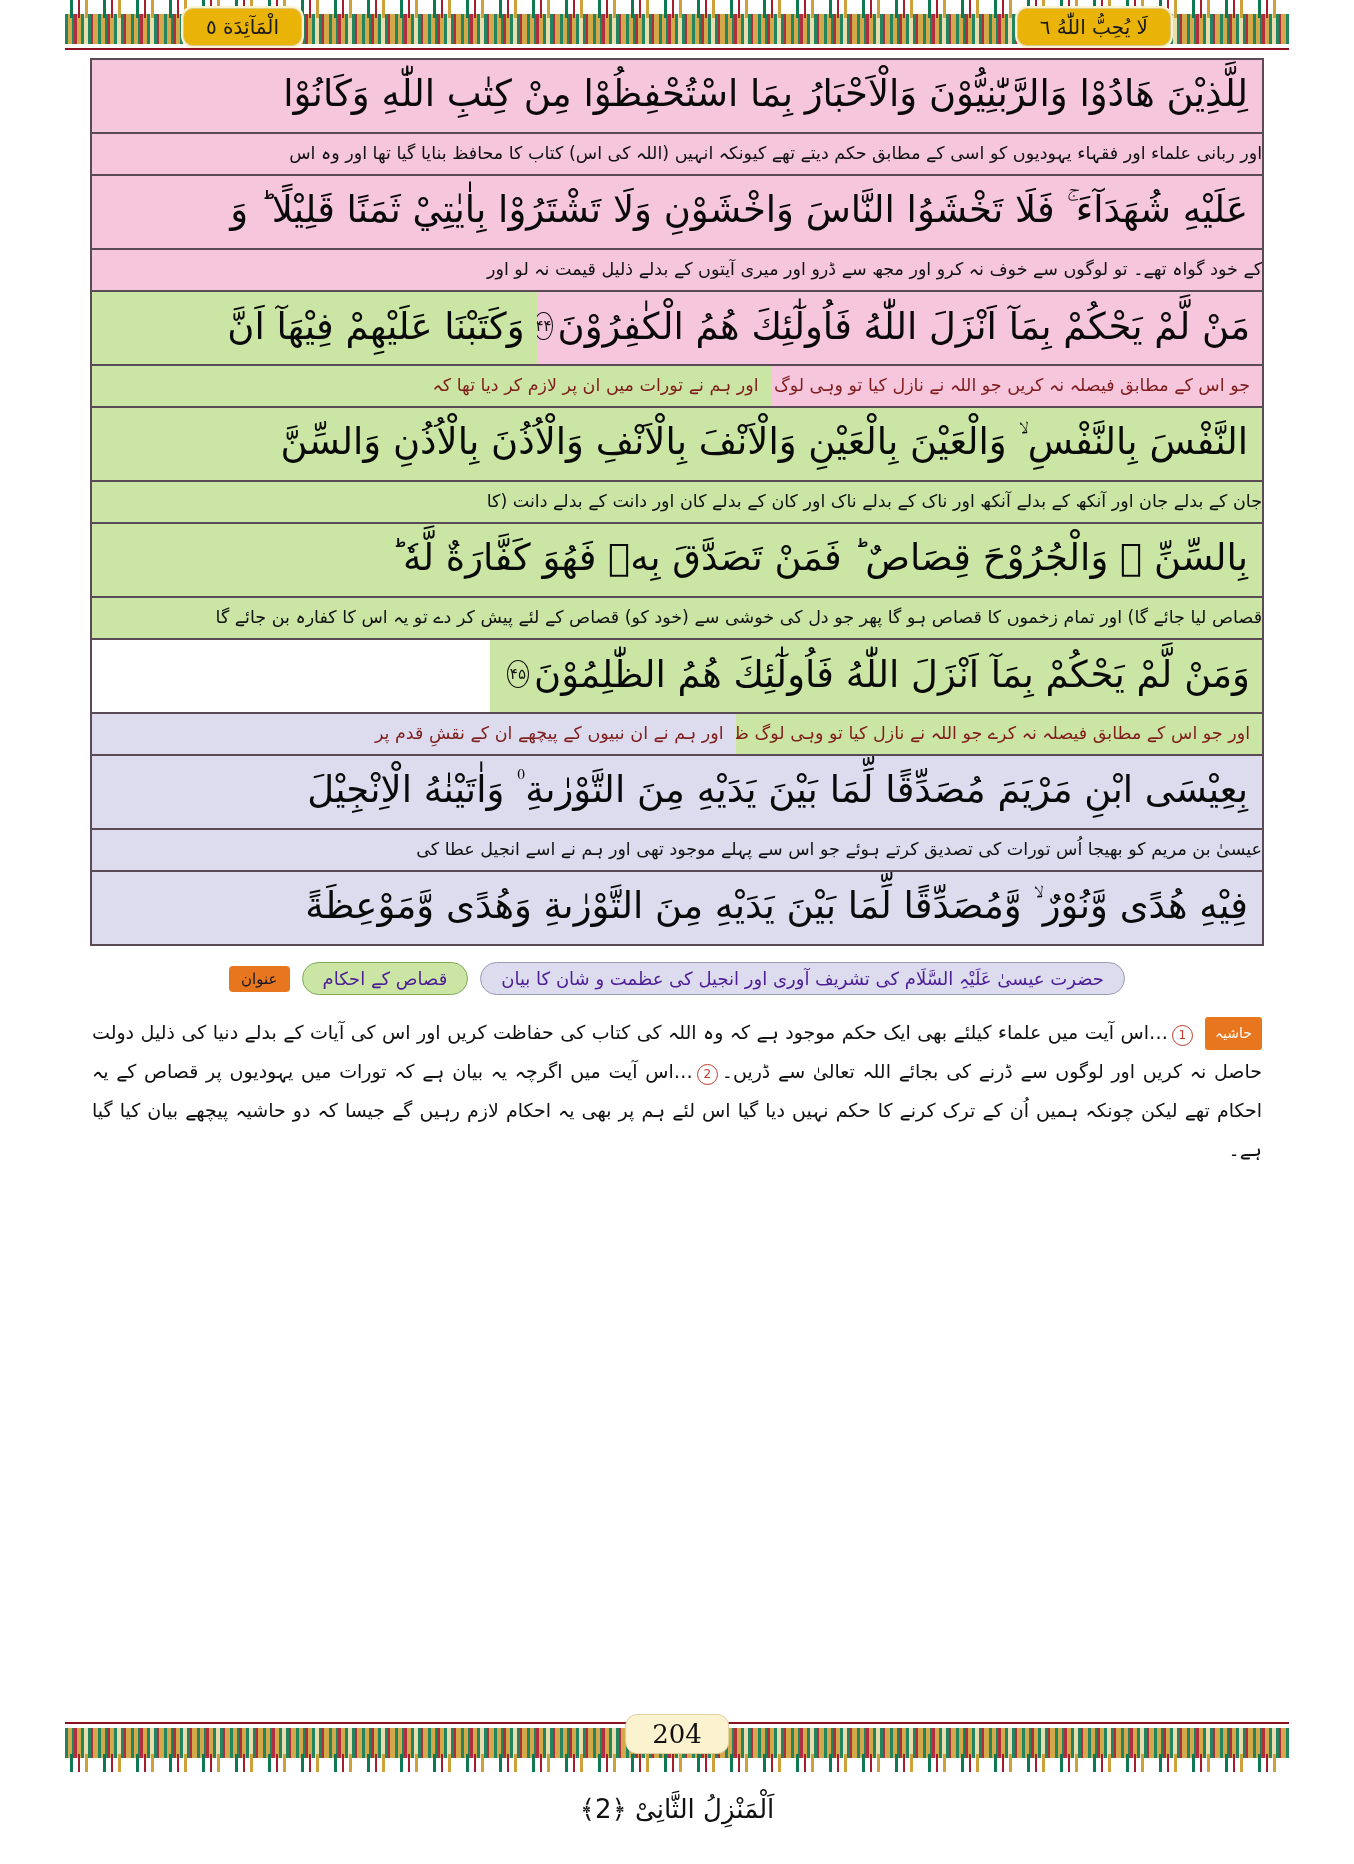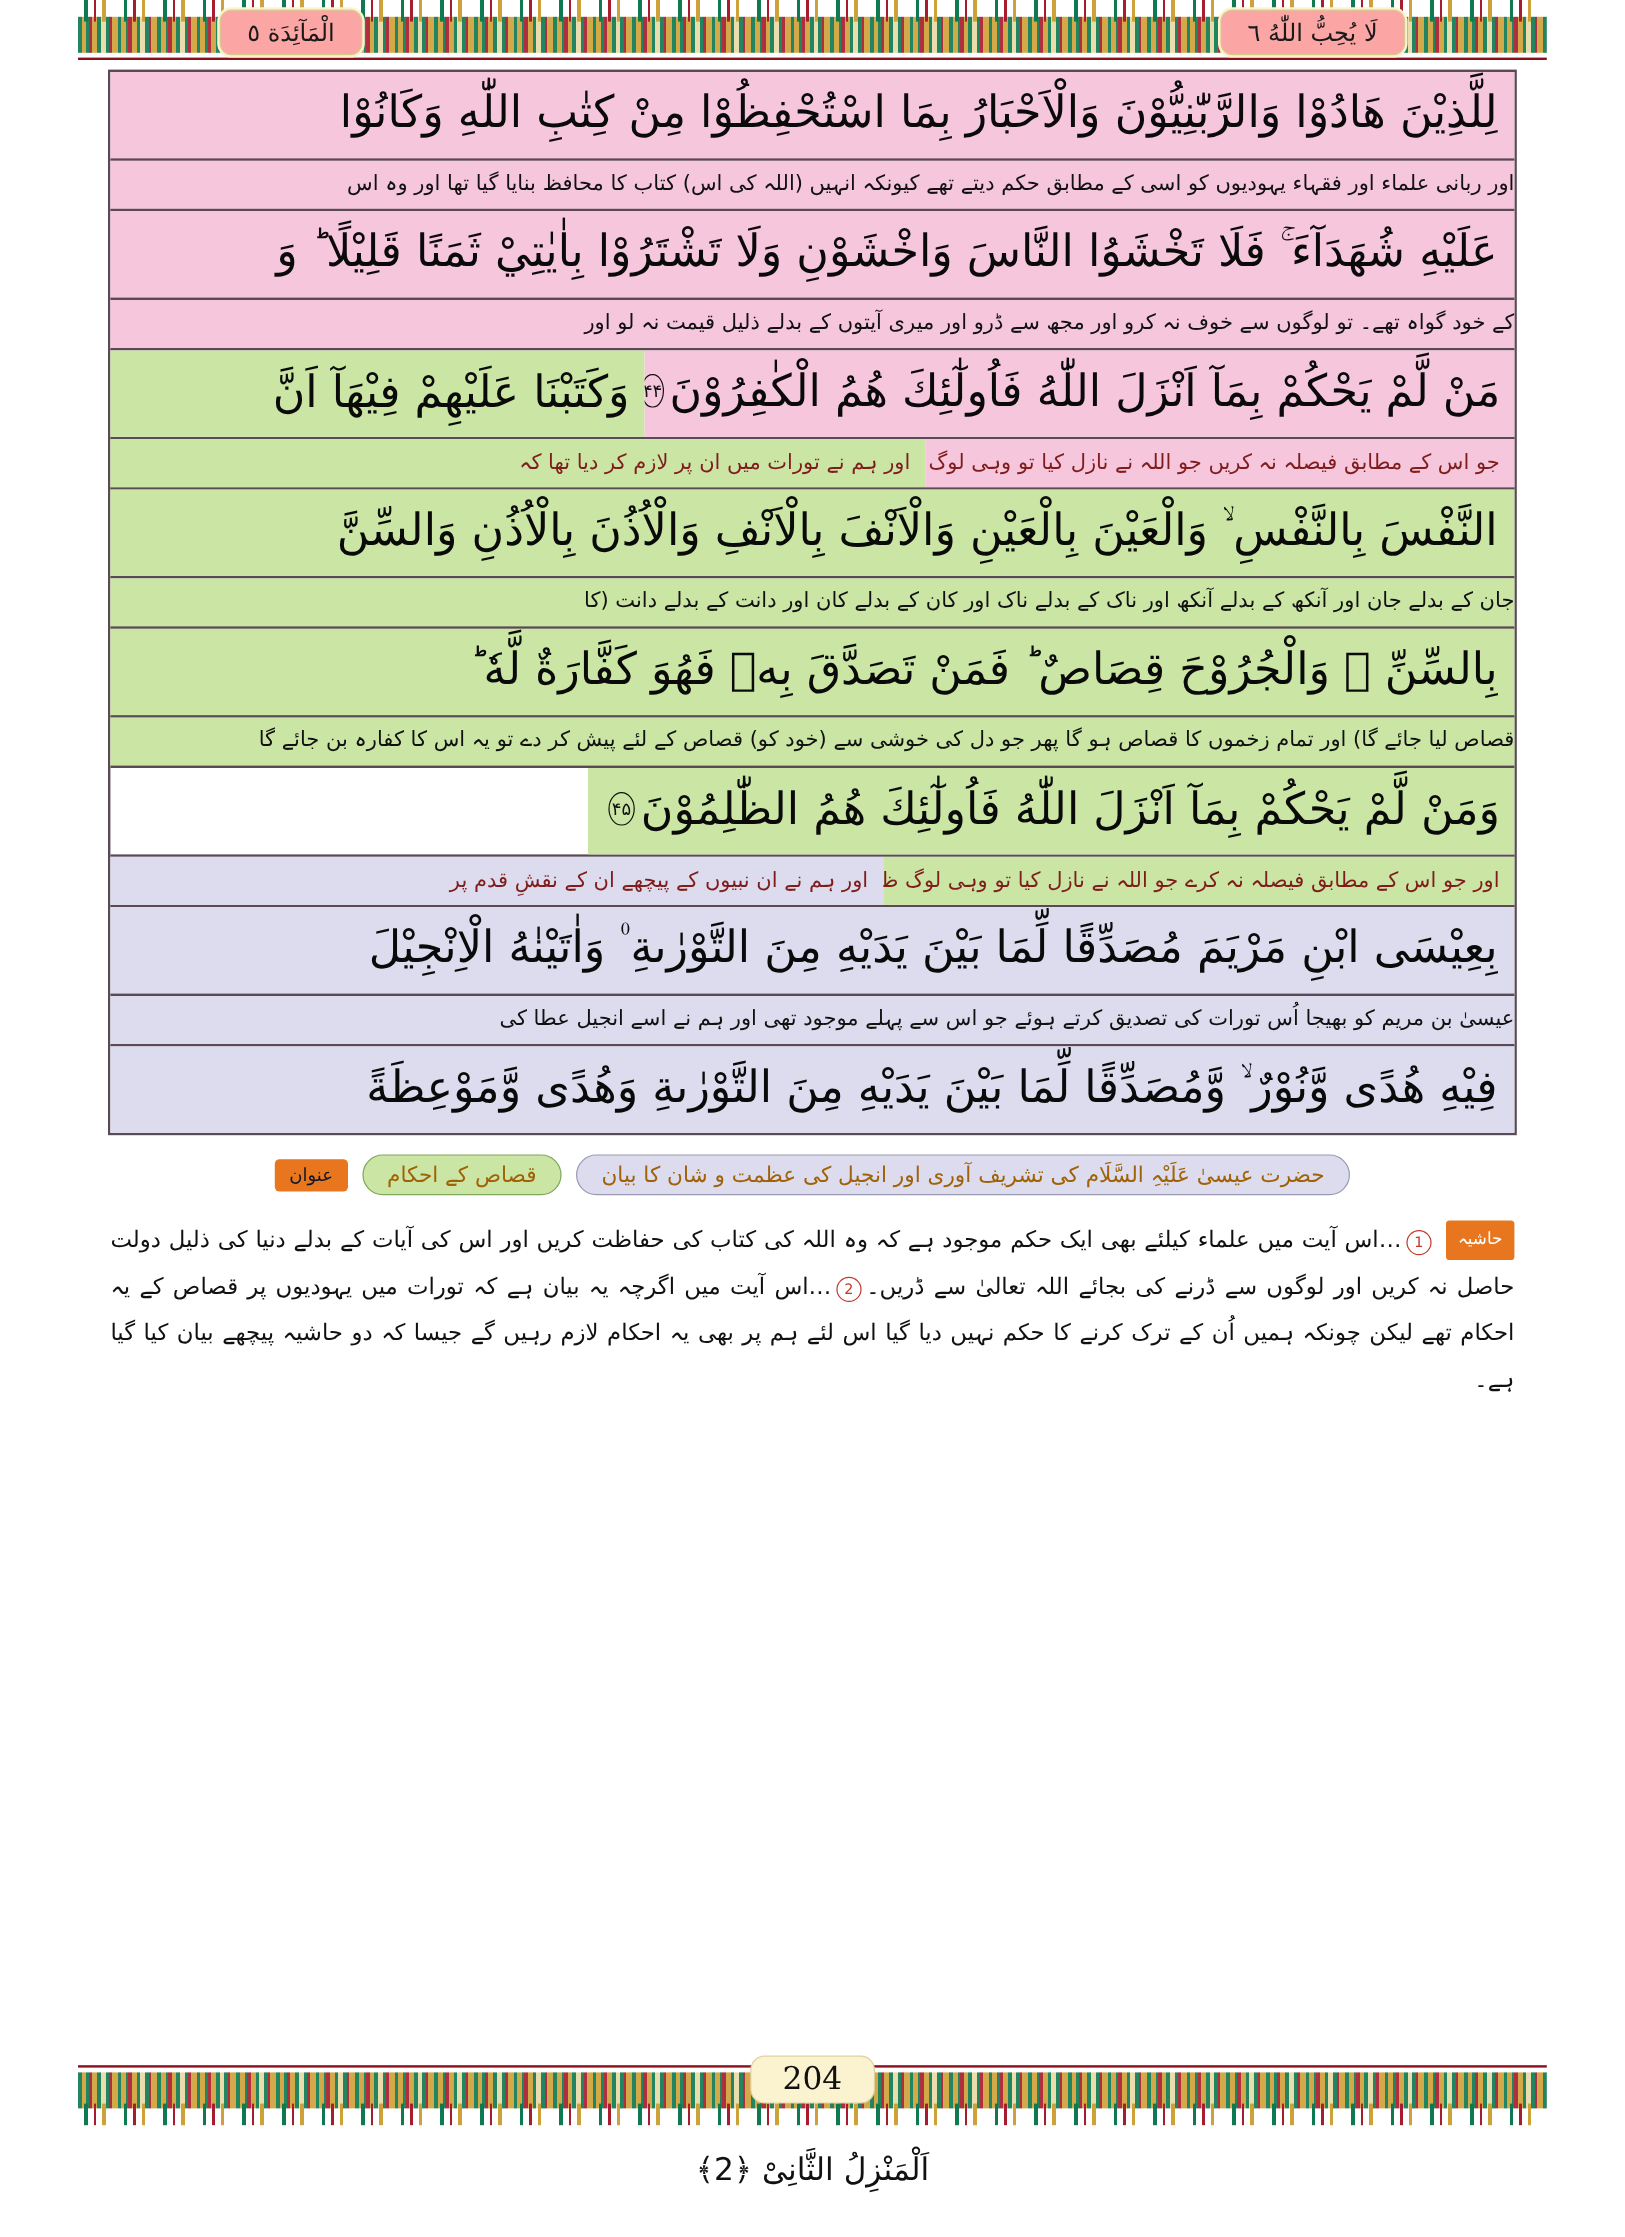--- a/index.html
+++ b/index.html
@@ -59,21 +59,21 @@
   }
   .band-top .orn-teeth{top:0;transform:scaleY(1);}
   .band-top .orn-strip{top:14px;}
   .band-top .orn-hairline{bottom:2px;}
   .band-bot .orn-teeth{bottom:0;transform:scaleY(-1);}
   .band-bot .orn-strip{bottom:14px;}
   .band-bot .orn-hairline{top:2px;}
 
   .cartouche{
     position:absolute;top:8px;
-    background:#fca5a5;
+    background:#eab308;
     border:1px solid #d9c98d;
     border-radius:10px;
     height:36px;line-height:36px;
     padding:0 22px;
     font-family:"DejaVu Sans", sans-serif;
     font-size:20px;color:#1a1a1a;
     text-align:center;
     white-space:nowrap;
     z-index:4;
     box-shadow:0 0 0 2px #fbf3cf;
@@ -188,21 +188,21 @@
     border-radius:4px;
     white-space:nowrap;
   }
   .pill{
     border:1.5px solid #8d8d9e;
     border-radius:18px;
     padding:5px 20px;
     font-family:"DejaVu Sans", sans-serif;
     font-size:18px;
     white-space:nowrap;
-    color:#a16207;
+    color:#4c1d95;
   }
   .pill.green{background:#cbe6a4;border-color:#7ea85a;}
   .pill.lav{background:#dcdcee;border-color:#9a9ab4;}
 
   
   .footnotes{
     width:1170px;
     margin-top:18px;
     direction:rtl;
     font-family:"DejaVu Sans", sans-serif;

